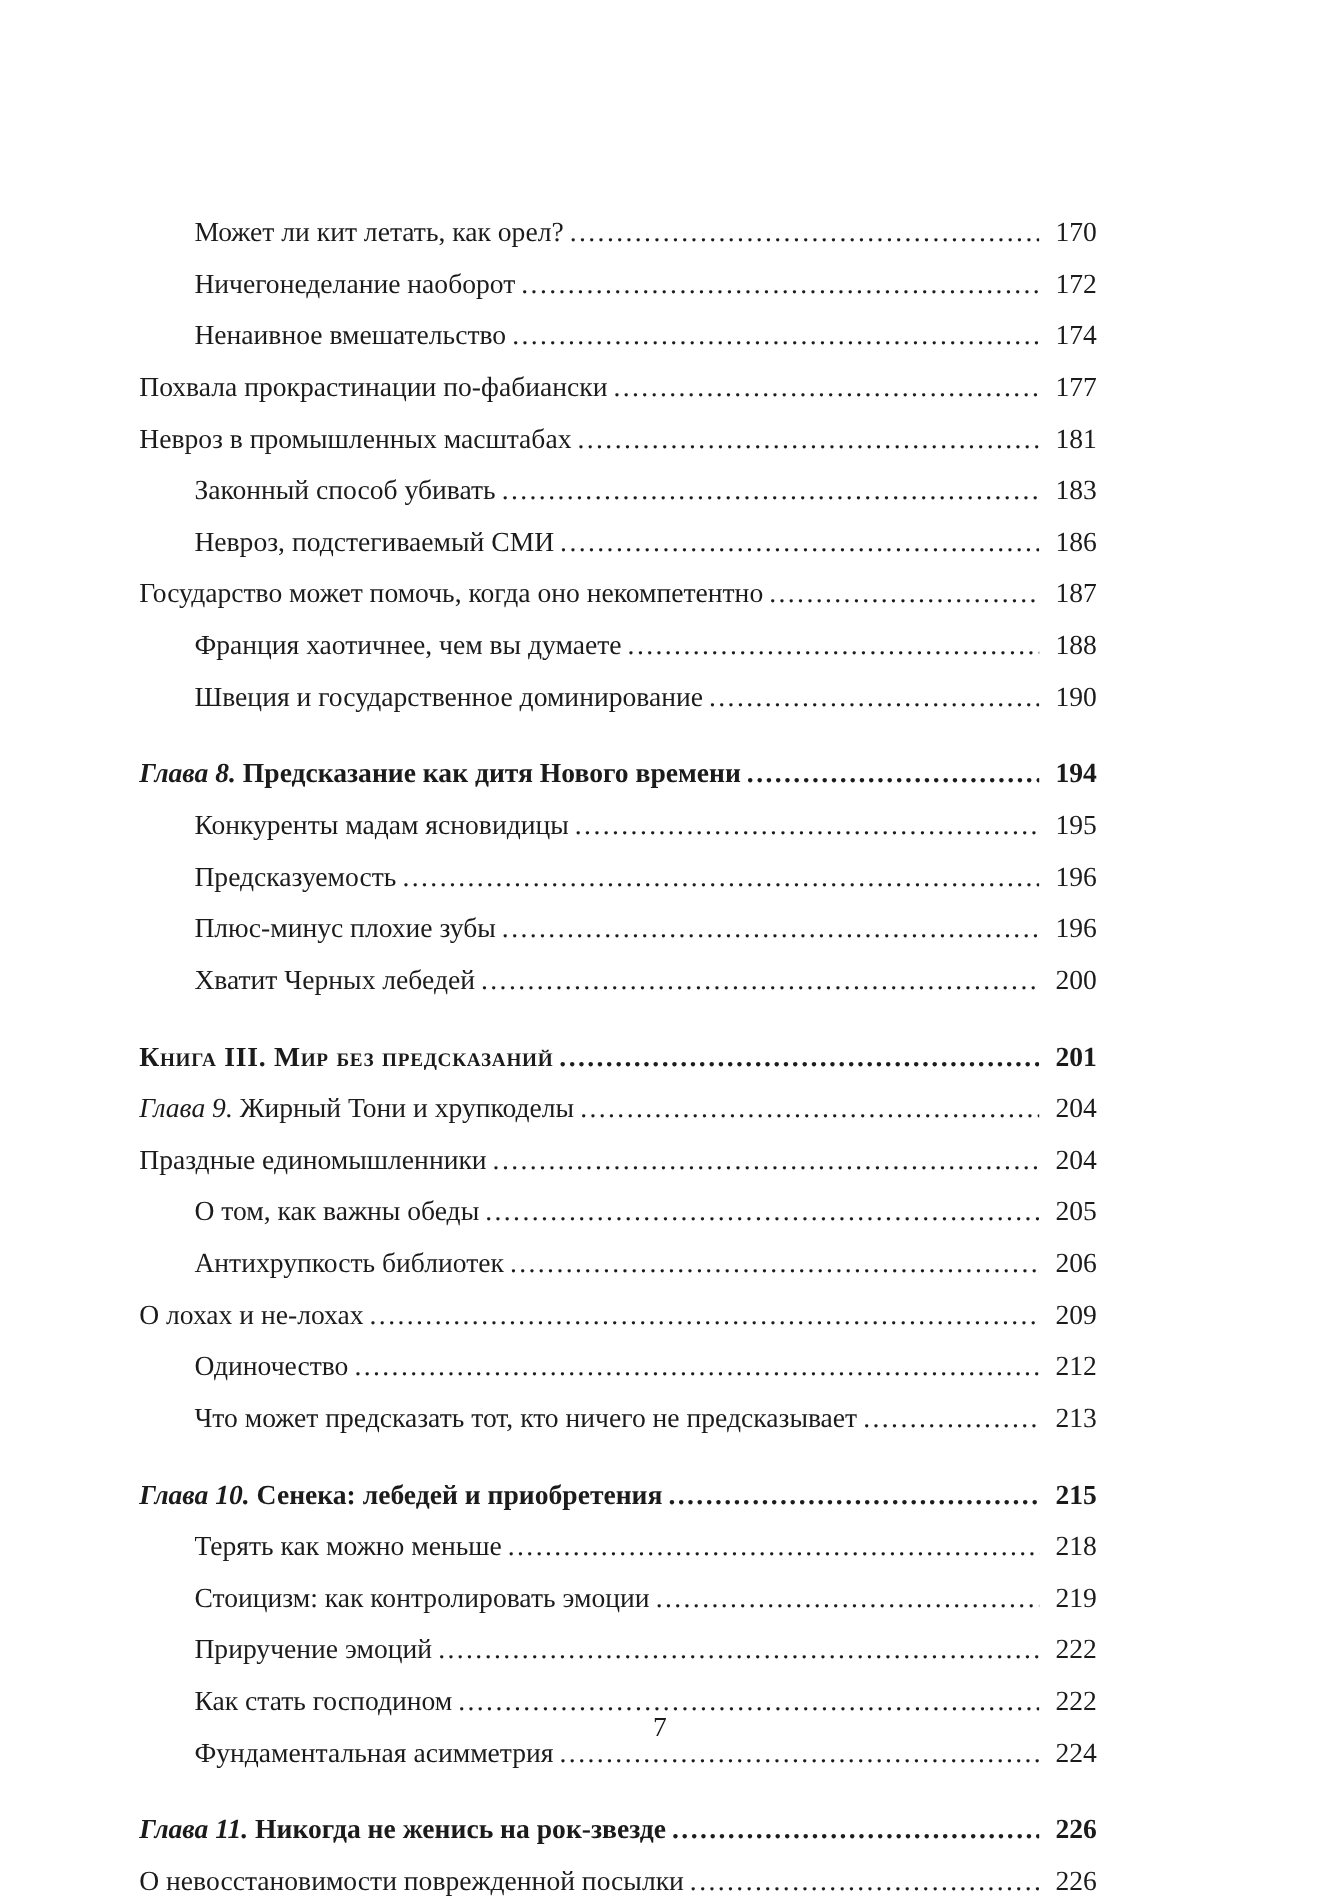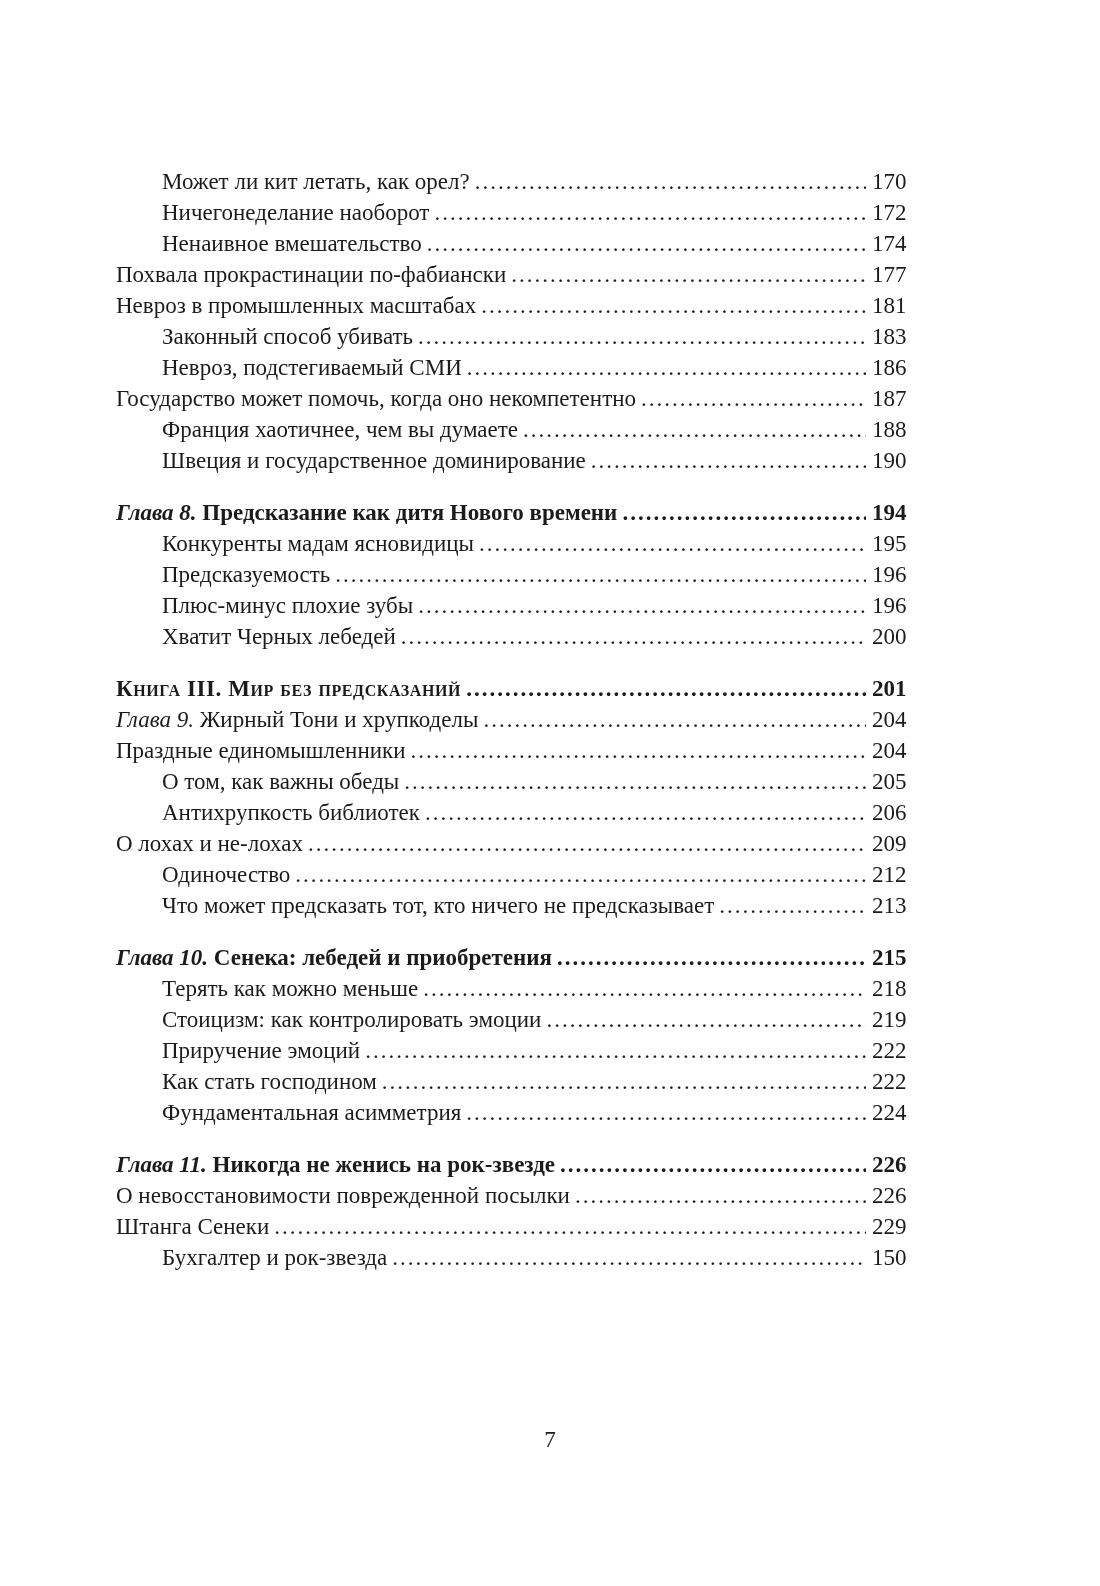--- a/index.html
+++ b/index.html
@@ -32,37 +32,38 @@
   .row.gap { margin-top: 21px; font-weight: bold; }
   .prefix { font-style: italic; }
   .book .label {
     font-variant: small-caps;
     letter-spacing: 0.6px;
   }
   .label {
     flex: 0 1 auto;
     white-space: nowrap;
     padding-right: 5px;
+    margin-top: 12px;
   }
   .dots {
     flex: 1 1 auto;
     overflow: hidden;
     white-space: nowrap;
     min-width: 12px;
   }
   .dots::after {
     content: "..............................................................................................................................................................";
     letter-spacing: 2px;
     color: #1b1b1b;
   }
   .pg {
     flex: 0 0 auto;
     margin-left: 6px;
     min-width: 42px;
-    text-align: left;
+    text-align: right;
   }
   .folio {
     position: absolute;
     top: 1424px;
     left: 0;
     width: 100%;
     text-align: center;
     font-size: 23px;
     line-height: 31px;
   }

